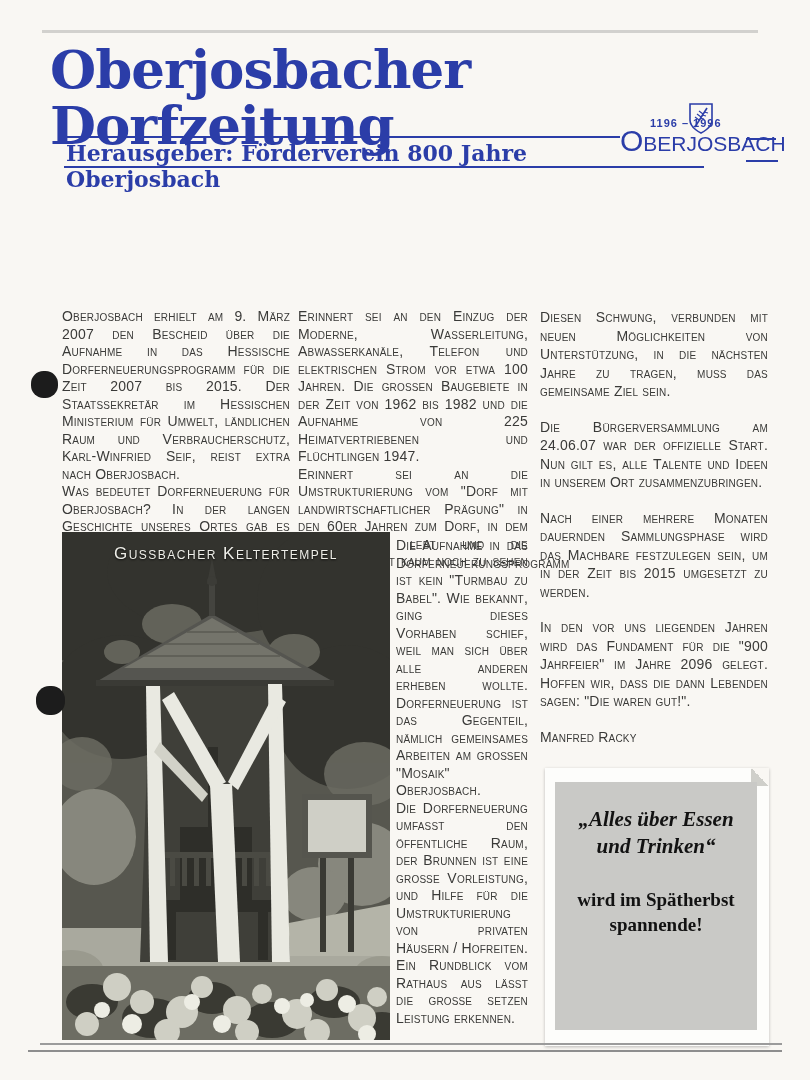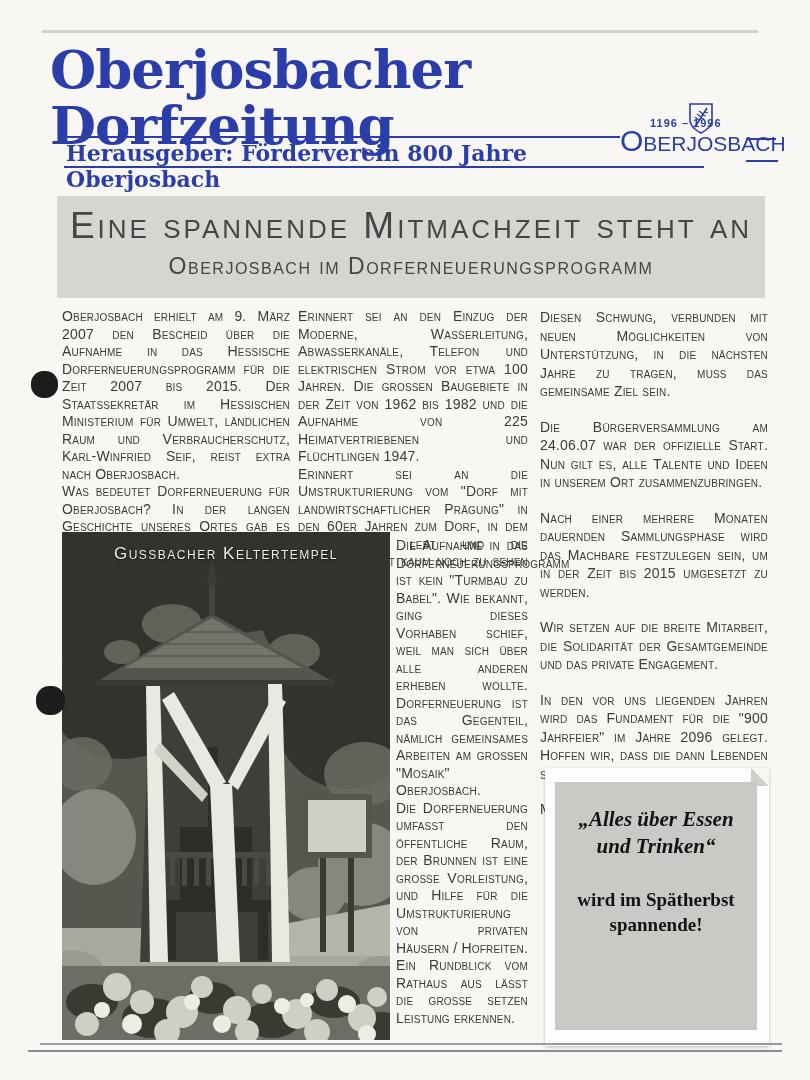--- a/index.html
+++ b/index.html
@@ -127,24 +127,20 @@
           <line x1="16" y1="10" x2="20" y2="11"></line>
           <line x1="13" y1="15" x2="9" y2="12"></line>
           <line x1="14" y1="13" x2="18" y2="14"></line>
           <line x1="11" y1="18" x2="7" y2="15"></line>
           <line x1="12" y1="16" x2="16" y2="17"></line>
         </g>
       </svg>
     </span>
   </div>
 
-  <div class="banner">
-    <div class="headline">Eine spannende Mitmachzeit steht an</div>
-    <div class="subheadline">Oberjosbach im Dorferneuerungsprogramm</div>
-  </div>
 
   <div class="col" id="col1">
     <p>Oberjosbach erhielt am 9. März 2007 den Bescheid über die Aufnahme in das Hessische Dorferneuerungsprogramm für die Zeit 2007 bis 2015. Der Staatssekretär im Hessischen Ministerium für Umwelt, ländlichen Raum und Verbraucherschutz, Karl-Winfried Seif, reist extra nach Oberjosbach.</p>
     <p>Was bedeutet Dorferneuerung für Oberjosbach? In der langen Geschichte unseres Ortes gab es viele Entwicklungen und Erneuerungen.</p>
   </div>
 
   <div class="col" id="col2top">
     <p>Erinnert sei an den Einzug der Moderne, Wasserleitung, Abwasserkanäle, Telefon und elektrischen Strom vor etwa 100 Jahren. Die großen Baugebiete in der Zeit von 1962 bis 1982 und die Aufnahme von 225 Heimatvertriebenen und Flüchtlingen 1947.</p>
     <p>Erinnert sei an die Umstrukturierung vom "Dorf mit landwirtschaftlicher Prägung" in den 60er Jahren zum Dorf, in dem man gerne lebt und die Landwirtschaft kaum noch zu sehen ist.</p>
   </div>
@@ -152,21 +148,20 @@
   <div class="col" id="col2side">
     <p>Die Aufnahme in das Dorferneuerungsprogramm ist kein "Turmbau zu Babel". Wie bekannt, ging dieses Vorhaben schief, weil man sich über alle anderen erheben wollte. Dorferneuerung ist das Gegenteil, nämlich gemeinsames Arbeiten am großen "Mosaik" Oberjosbach.</p>
     <p>Die Dorferneuerung umfasst den öffentliche Raum, der Brunnen ist eine große Vorleistung, und Hilfe für die Umstrukturierung von privaten Häusern / Hofreiten.</p>
     <p>Ein Rundblick vom Rathaus aus lässt die große setzen Leistung erkennen.</p>
   </div>
 
   <div class="col" id="col3">
     <p>Diesen Schwung, verbunden mit neuen Möglichkeiten von Unterstützung, in die nächsten Jahre zu tragen, muß das gemeinsame Ziel sein.</p>
     <p>Die Bürgerversammlung am 24.06.07 war der offizielle Start. Nun gilt es, alle Talente und Ideen in unserem Ort zusammenzubringen.</p>
     <p>Nach einer mehrere Monaten dauernden Sammlungsphase wird das Machbare festzulegen sein, um in der Zeit bis 2015 umgesetzt zu werden.</p>
-    <p>Wir setzen auf die breite Mitarbeit, die Solidarität der Gesamtgemeinde und das private Engagement.</p>
     <p>In den vor uns liegenden Jahren wird das Fundament für die "900 Jahrfeier" im Jahre 2096 gelegt. Hoffen wir, daß die dann Lebenden sagen: "Die waren gut!".</p>
     <p class="byline">Manfred Racky</p>
   </div>
 
   <div class="photo">
     <svg viewBox="0 0 328 508" width="328" height="508">
       <rect width="328" height="508" fill="#57574f"></rect>
       <g fill="#33332e">
         <ellipse cx="40" cy="60" rx="95" ry="75"></ellipse>
         <ellipse cx="160" cy="40" rx="115" ry="62"></ellipse>

